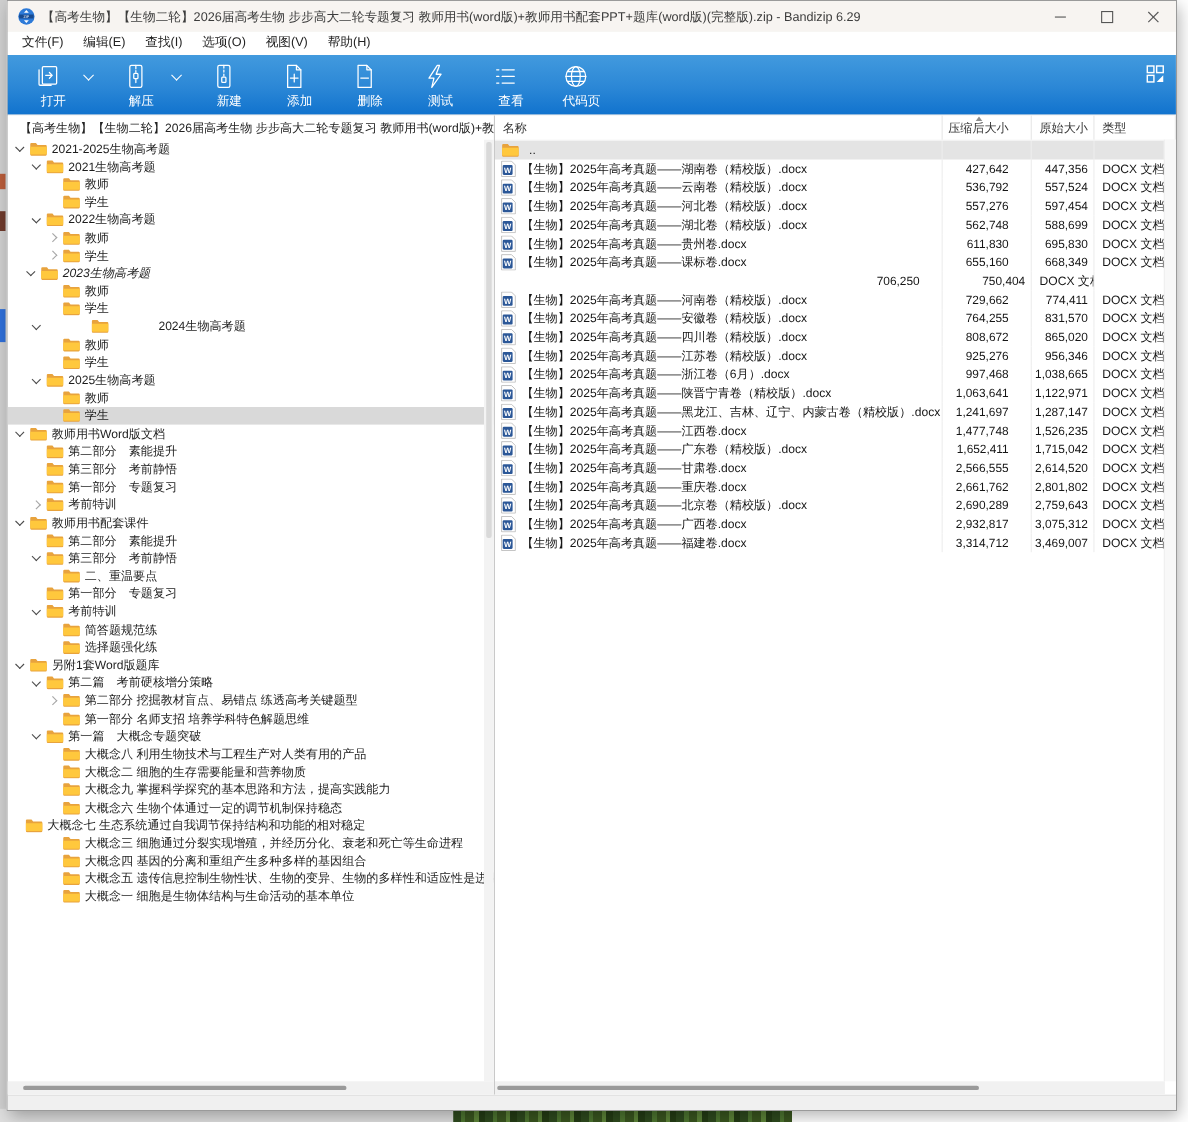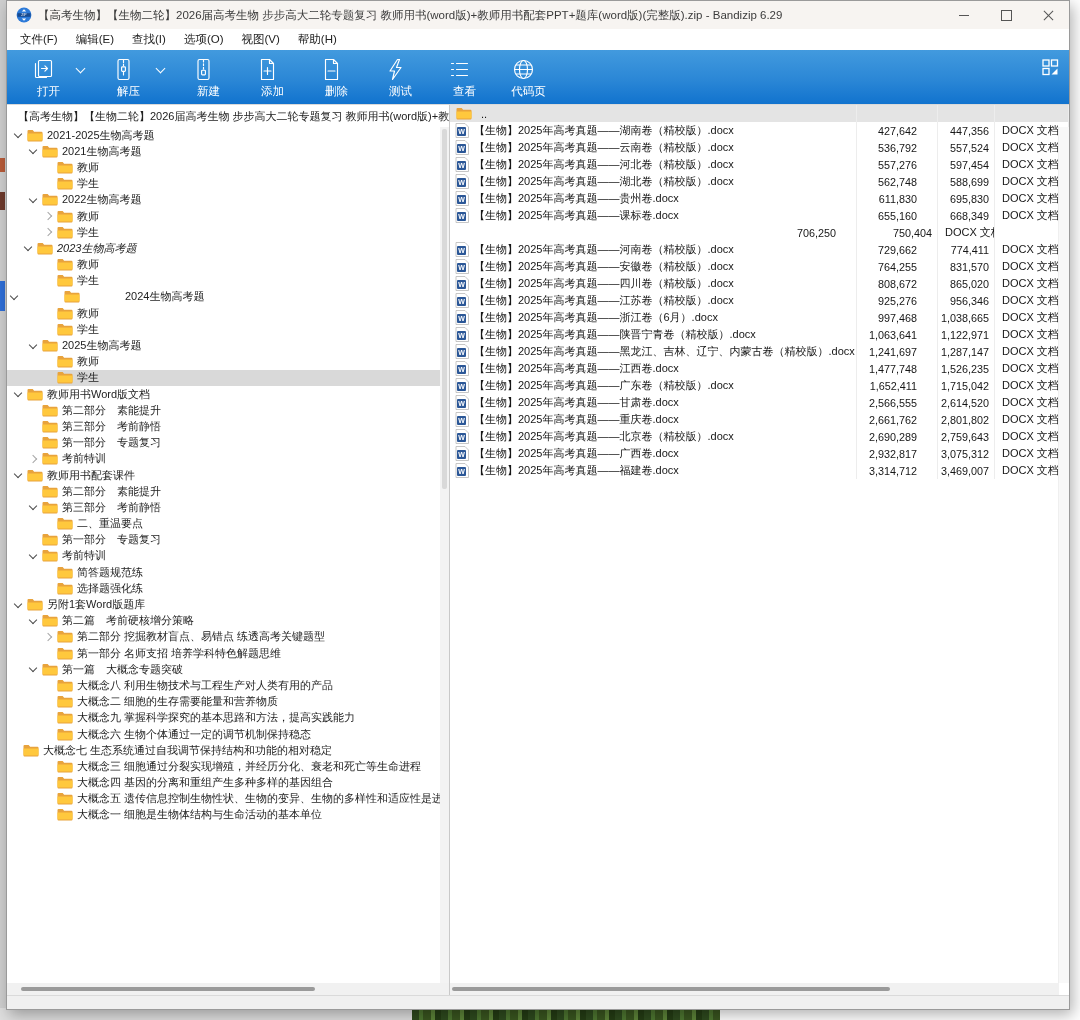--- a/index.html
+++ b/index.html
@@ -339,21 +339,21 @@
           <div class="tree-row" style="padding-left: 34px;">
             <span class="tw-arrow"></span>
             <span style="display: flex;">
               <svg class="fold" viewBox="0 0 16 13">
   <path d="M0.5 2 a1 1 0 0 1 1 -1 h4.2 l1.4 1.8 h7.4 a1 1 0 0 1 1 1 v7.7 a1 1 0 0 1 -1 1 h-13 a1 1 0 0 1 -1 -1 z" fill="#e8a33d"></path>
   <path d="M0.5 4.4 h15 v6.1 a1 1 0 0 1 -1 1 h-13 a1 1 0 0 1 -1 -1 z" fill="#ffc83d"></path>
               </svg>
             </span>
             <span>学生</span>
           </div>
-          <div class="tree-row" style=" gap: 41px;">
+          <div class="tree-row" style="padding-left: 19px; gap: 41px;">
             <span class="tw-arrow">
               <span class="arr-exp"></span>
             </span>
             <span style="display: flex;">
               <svg class="fold" viewBox="0 0 16 13">
   <path d="M0.5 2 a1 1 0 0 1 1 -1 h4.2 l1.4 1.8 h7.4 a1 1 0 0 1 1 1 v7.7 a1 1 0 0 1 -1 1 h-13 a1 1 0 0 1 -1 -1 z" fill="#e8a33d"></path>
   <path d="M0.5 4.4 h15 v6.1 a1 1 0 0 1 -1 1 h-13 a1 1 0 0 1 -1 -1 z" fill="#ffc83d"></path>
               </svg>
             </span>
             <span>2024生物高考题</span>
@@ -701,20 +701,35 @@
         </div>
       <div class="vscroll-l">
         <div class="vthumb" style="top:2px;height:42%;"></div>
       </div>
       <div class="hscroll">
         <div class="hthumb" style="left:14px;width:294px;"></div>
       </div>
     </div>
 
     <div class="rpanel">
+      <div class="lheader">
+        <div class="hc hname">
+            <span>名称</span>
+          </div>
+        <div class="hc hnum hpacked">
+            <span>压缩后大小</span>
+          </div>
+        <div class="hc hnum horig">
+            <span>原始大小</span>
+          </div>
+        <div class="hc htype">
+            <span>类型</span>
+          </div>
+        <div class="sortcaret"></div>
+      </div>
       <div class="rows">
           <div class="frow uprow">
             <div class="fc fname">
               <span style="display: flex;">
                 <svg class="fold" style="margin-left:1px" viewBox="0 0 16 13">
   <path d="M0.5 2 a1 1 0 0 1 1 -1 h4.2 l1.4 1.8 h7.4 a1 1 0 0 1 1 1 v7.7 a1 1 0 0 1 -1 1 h-13 a1 1 0 0 1 -1 -1 z" fill="#e8a33d"></path>
   <path d="M0.5 4.4 h15 v6.1 a1 1 0 0 1 -1 1 h-13 a1 1 0 0 1 -1 -1 z" fill="#ffc83d"></path>
                 </svg>
               </span>
               <span>..</span>

